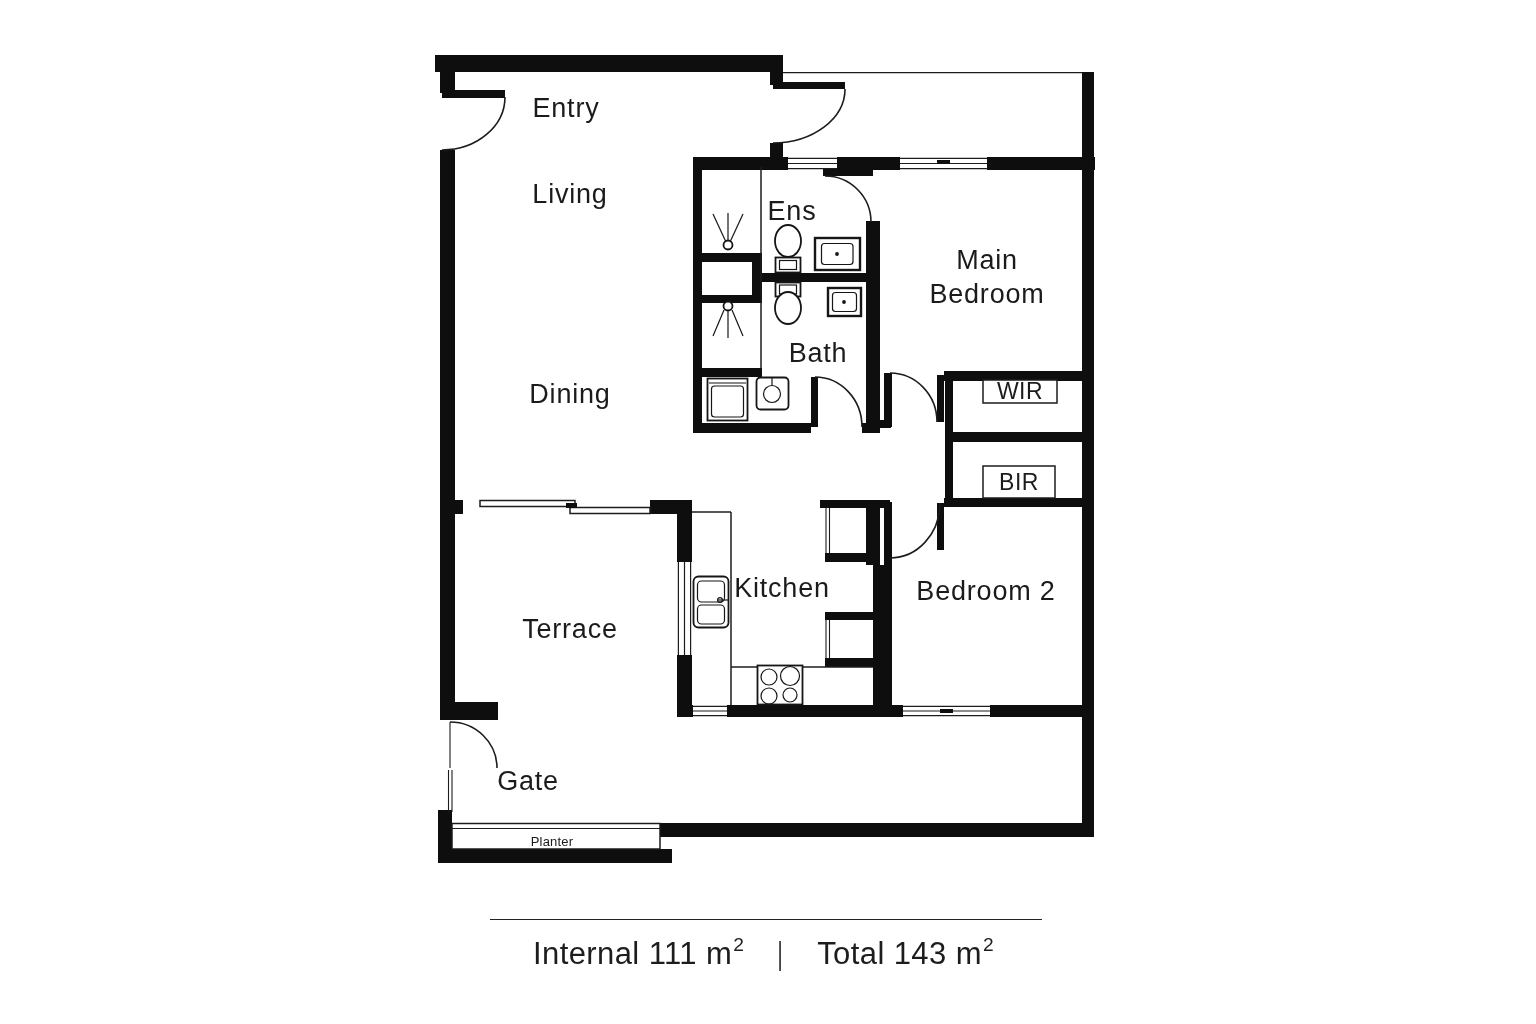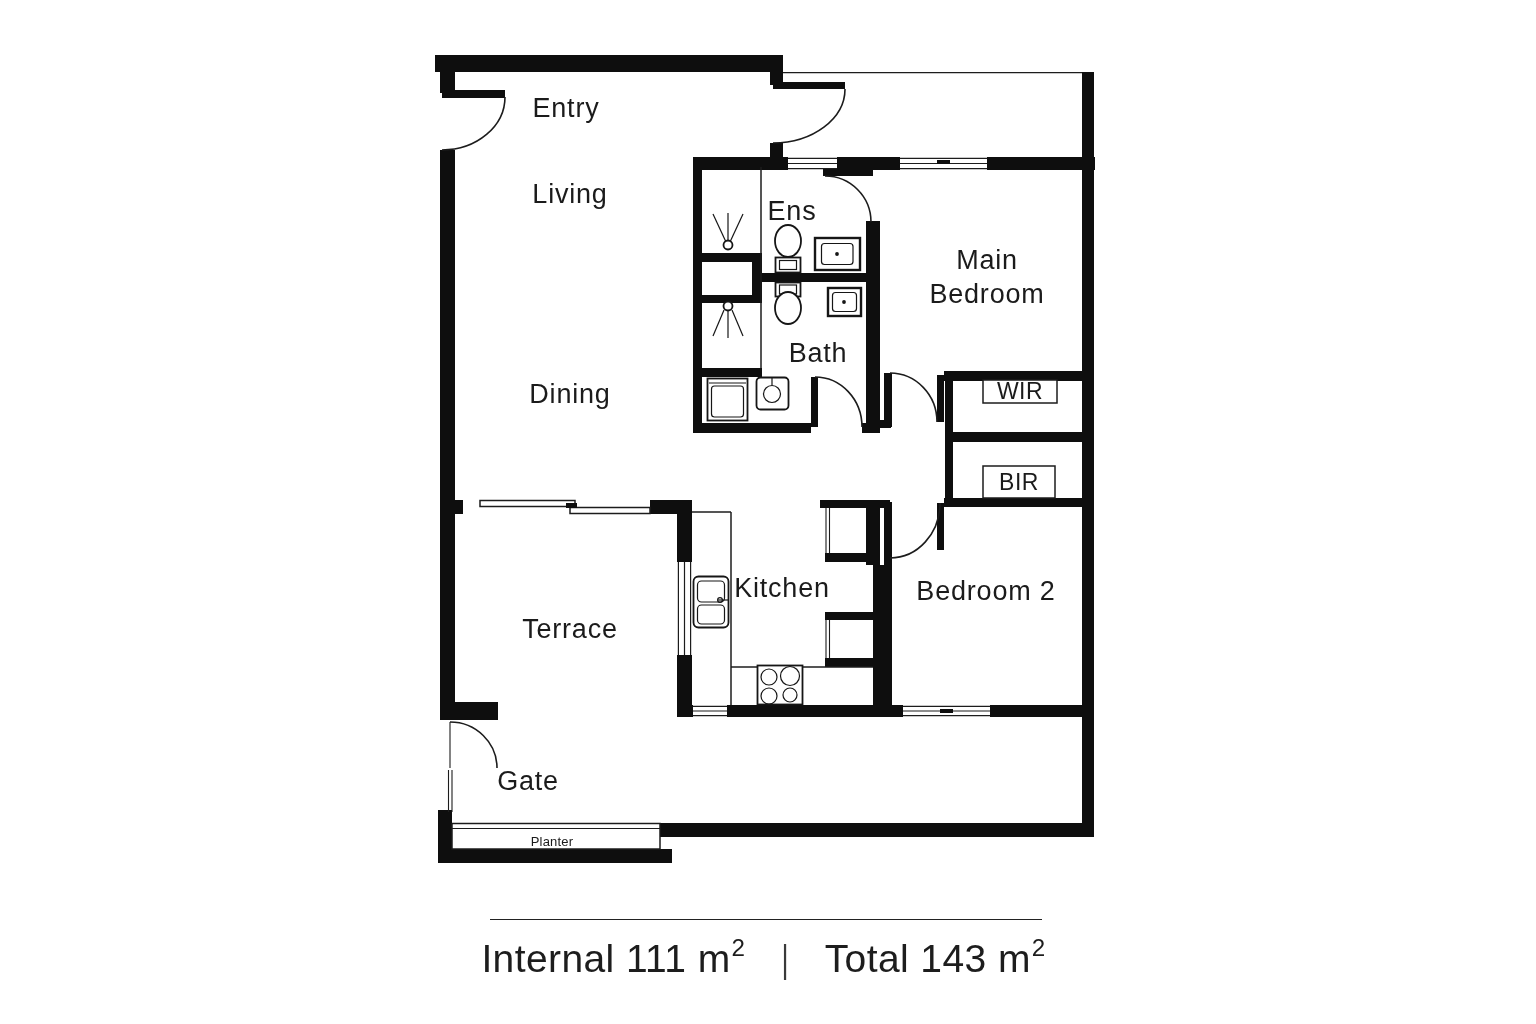--- a/index.html
+++ b/index.html
@@ -39,21 +39,21 @@
     position: absolute;
     left: 490px; top: 919px;
     width: 552px; height: 0;
     border-top: 1.6px solid #222222;
   }
   .footer-text {
     position: absolute;
     left: 363px; top: 936px;
     width: 800px;
     text-align: center;
-    font-size: 39px;
+    font-size: 31px;
     color: #1d1d1d;
     letter-spacing: 0.4px;
     white-space: nowrap;
   }
   .footer-text sup {
     font-size: 62%;
     position: relative;
     top: -2px;
     left: 1px;
   }

